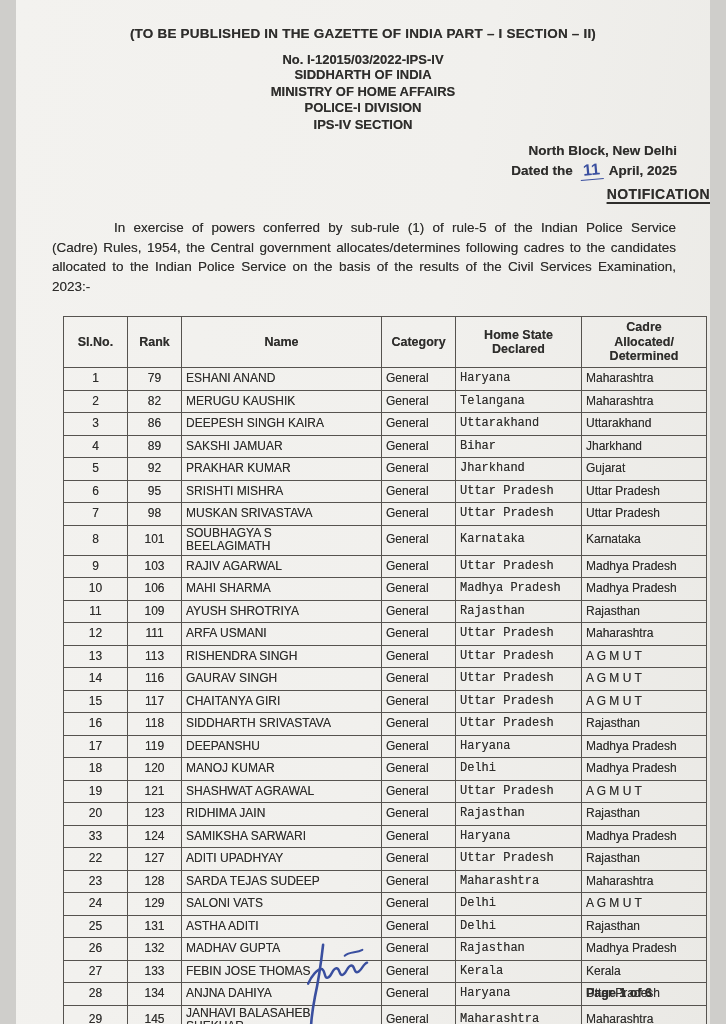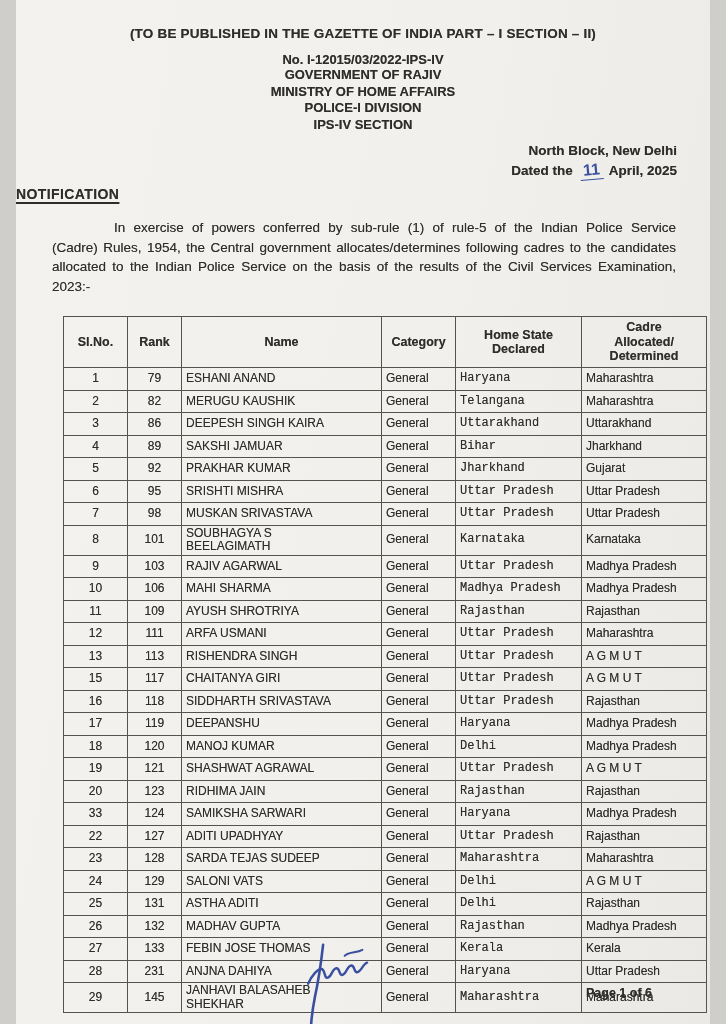--- a/index.html
+++ b/index.html
@@ -25,21 +25,21 @@
     color:#3a4f9f;
     display:inline-block;
     font-size:16px; font-weight:600;
     transform:rotate(-5deg);
     border-bottom:1.6px solid #3a4f9f;
     padding:0 3px; margin:0 3px;
     text-shadow:none;
   }
   .title {
     position:absolute; top:186px; left:0; width:100%;
-    text-align:left; font-weight:bold; font-size:14px; letter-spacing:0.4px;
+    text-align:right; font-weight:bold; font-size:14px; letter-spacing:0.4px;
     text-decoration:underline; text-decoration-thickness:2px; text-underline-offset:3px;
   }
   .body-par {
     position:absolute; top:218px; left:36px; right:34px;
     margin:0; font-size:13.5px; line-height:19.5px;
     text-align:justify; text-indent:62px; word-spacing:1.5px;
   }
   table.alloc {
     position:absolute; top:316px; left:47px;
     border-collapse:collapse;
@@ -76,21 +76,21 @@
   }
 </style>
 </head>
 <body>
 
 <div class="page">
 
   <div class="doc-header">
     <div class="gazette">(TO BE PUBLISHED IN THE GAZETTE OF INDIA PART – I SECTION – II)</div>
     <div class="ref">No. I-12015/03/2022-IPS-IV</div>
-    <div class="org-line">GOVERNMENT OF RAJIV</div>
+    <div class="org-line">SIDDHARTH OF INDIA</div>
     <div class="org-line">MINISTRY OF HOME AFFAIRS</div>
     <div class="org-line">POLICE-I DIVISION</div>
     <div class="org-line">IPS-IV SECTION</div>
   </div>
 
   <div class="date-block">
     <div>North Block, New Delhi</div>
     <div>
       <span>Dated the</span>
       <span class="ink">11</span>
@@ -224,20 +224,28 @@
         </tr>
         <tr>
           <td class="c0">13</td>
           <td class="c1">113</td>
           <td class="c2">RISHENDRA SINGH</td>
           <td class="c3">General</td>
           <td class="c4">Uttar Pradesh</td>
           <td class="c5">A G M U T</td>
         </tr>
         <tr>
+          <td class="c0">14</td>
+          <td class="c1">116</td>
+          <td class="c2">GAURAV SINGH</td>
+          <td class="c3">General</td>
+          <td class="c4">Uttar Pradesh</td>
+          <td class="c5">A G M U T</td>
+        </tr>
+        <tr>
           <td class="c0">15</td>
           <td class="c1">117</td>
           <td class="c2">CHAITANYA GIRI</td>
           <td class="c3">General</td>
           <td class="c4">Uttar Pradesh</td>
           <td class="c5">A G M U T</td>
         </tr>
         <tr>
           <td class="c0">16</td>
           <td class="c1">118</td>
@@ -329,21 +337,21 @@
         <tr>
           <td class="c0">27</td>
           <td class="c1">133</td>
           <td class="c2">FEBIN JOSE THOMAS</td>
           <td class="c3">General</td>
           <td class="c4">Kerala</td>
           <td class="c5">Kerala</td>
         </tr>
         <tr>
           <td class="c0">28</td>
-          <td class="c1">231</td>
+          <td class="c1">134</td>
           <td class="c2">ANJNA DAHIYA</td>
           <td class="c3">General</td>
           <td class="c4">Haryana</td>
           <td class="c5">Uttar Pradesh</td>
         </tr>
         <tr>
           <td class="c0">29</td>
           <td class="c1">145</td>
           <td class="c2">JANHAVI BALASAHEB
 SHEKHAR</td>

